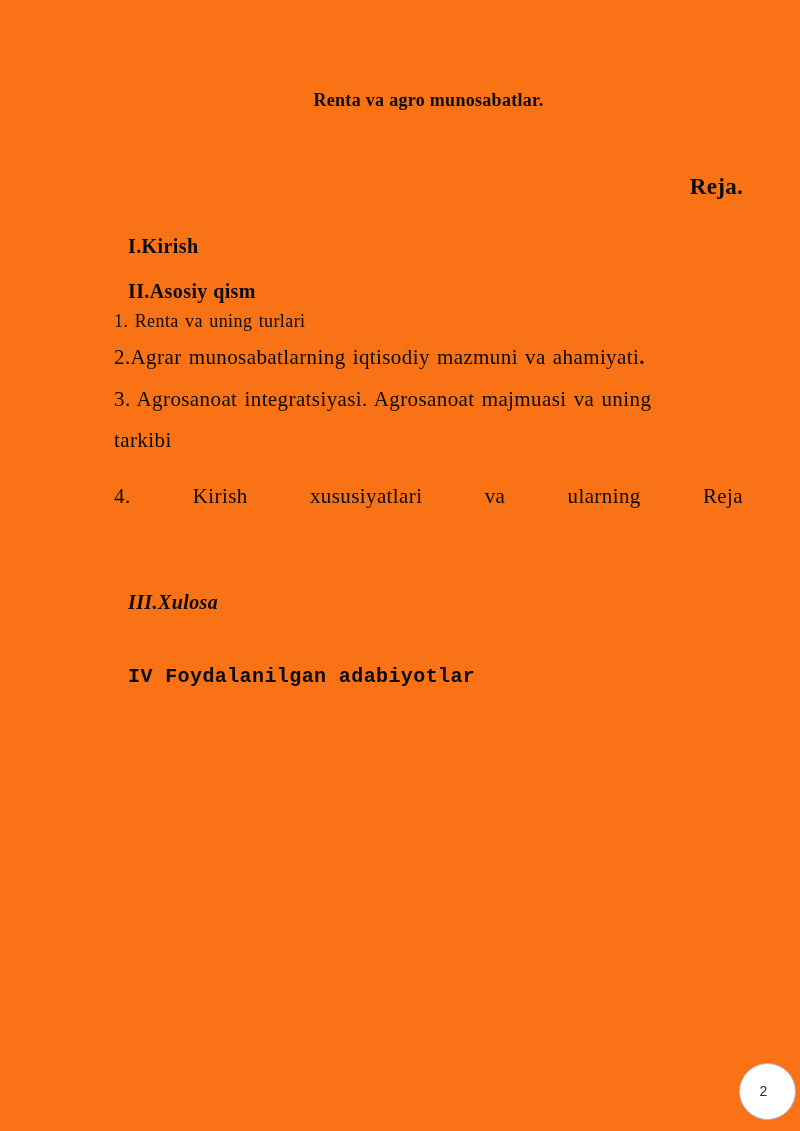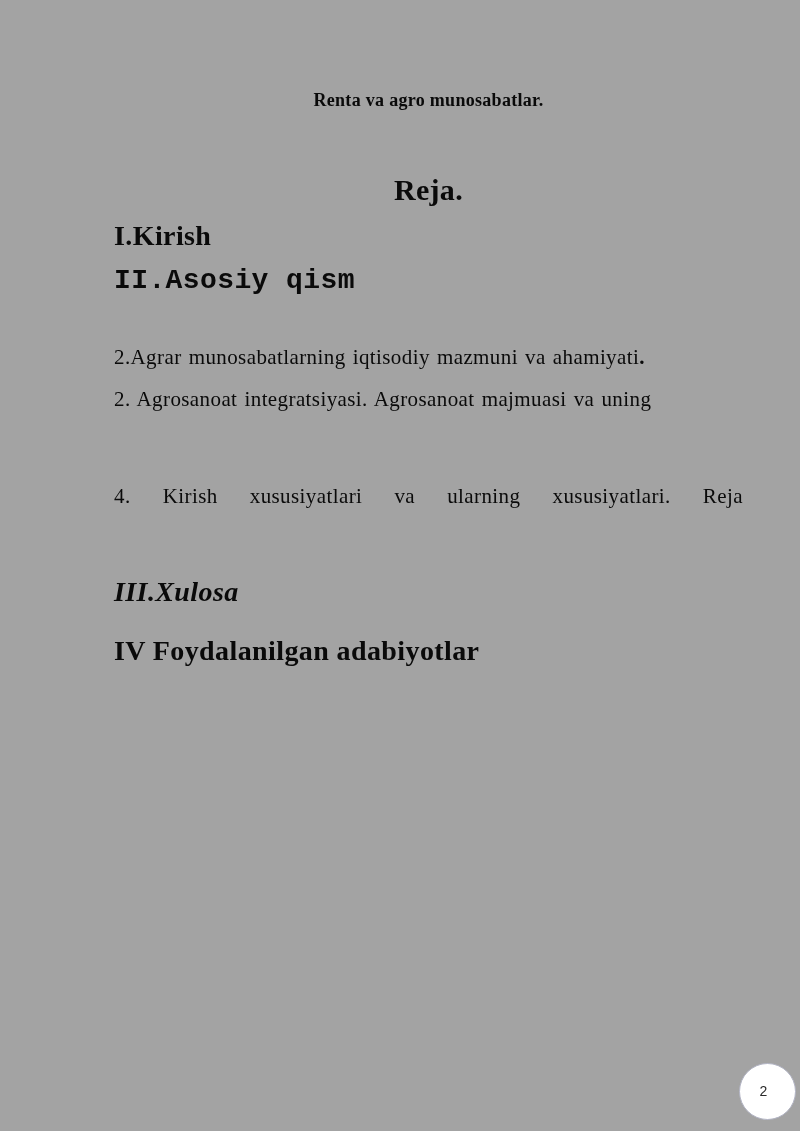--- a/index.html
+++ b/index.html
@@ -4,21 +4,21 @@
 <style>
   html, body {
     margin: 0;
     padding: 0;
     background: #ffffff;
   }
   .page {
     position: relative;
     width: 800px;
     height: 1131px;
-    background: #a3a3a3;
+    background: #f97316;
     overflow: hidden;
     font-family: "Liberation Serif", serif;
     color: #0a0a0a;
   }
   .line {
     position: absolute;
     left: 114px;
     width: 629px;
     white-space: nowrap;
   }
@@ -29,38 +29,38 @@
     top: 91px;
     text-align: center;
     font-size: 18px;
     font-weight: bold;
     letter-spacing: 0.3px;
     line-height: 1;
     margin: 0;
   }
   .plan-heading {
     top: 175px;
-    text-align: center;
-    font-size: 30px;
+    text-align: right;
+    font-size: 23px;
     font-weight: bold;
     letter-spacing: 0.3px;
     line-height: 1;
     margin: 0;
   }
   .heading {
-    font-size: 28px;
+    font-size: 20px;
     font-weight: bold;
     letter-spacing: 0.4px;
     line-height: 1;
-    margin: 0;
+    margin: 14px;
   }
   .h-intro { top: 222px; }
-  .h-main { top: 267px; font-family: Liberation Mono, monospace; }
+  .h-main { top: 267px; }
   .h-conclusion { top: 578px; font-style: italic; }
-  .h-references { top: 637px; }
+  .h-references { top: 653px; font-family: Liberation Mono, monospace; }
   .body-small {
     top: 312px;
     font-size: 18px;
     letter-spacing: 0.4px;
     word-spacing: 1.5px;
     line-height: 1;
   }
   .body {
     font-size: 21px;
     letter-spacing: 0.4px;
@@ -111,37 +111,38 @@
 <div class="page">
 
   <div class="line doc-title">Renta va agro munosabatlar.</div>
 
   <div class="line plan-heading">Reja.</div>
 
   <div class="line heading h-intro">I.Kirish</div>
 
   <div class="line heading h-main">II.Asosiy qism</div>
 
+  <div class="line body-small">1. Renta va uning turlari</div>
 
   <div class="line body item2">
     <span>2.Agrar munosabatlarning iqtisodiy mazmuni va ahamiyati</span><span class="bold-period">.</span>
   </div>
 
   <div class="line body multi item3 wrapline">
-    <span class="subline">2. Agrosanoat integratsiyasi. Agrosanoat majmuasi va uning</span>
+    <span class="subline">3. Agrosanoat integratsiyasi. Agrosanoat majmuasi va uning</span>
+    <span class="subline">tarkibi</span>
   </div>
 
   <div class="line body multi item4 wrapline">
     <span class="jline">
       <span>4.</span>
       <span>Kirish</span>
       <span>xususiyatlari</span>
       <span>va</span>
       <span>ularning</span>
-      <span>xususiyatlari.</span>
       <span>Reja</span>
     </span>
   </div>
 
   <div class="line heading h-conclusion">III.Xulosa</div>
 
   <div class="line heading h-references">IV Foydalanilgan adabiyotlar</div>
 
   <div class="page-badge">
     <span class="num">2</span>

